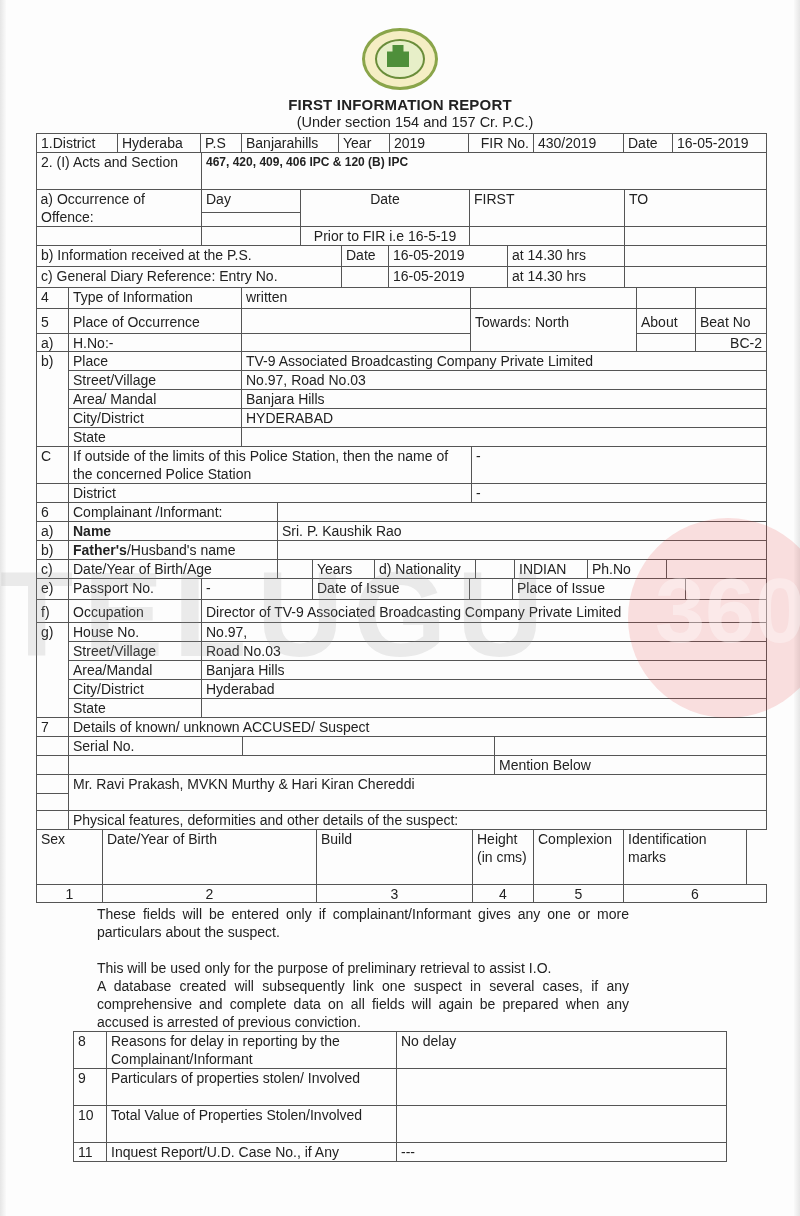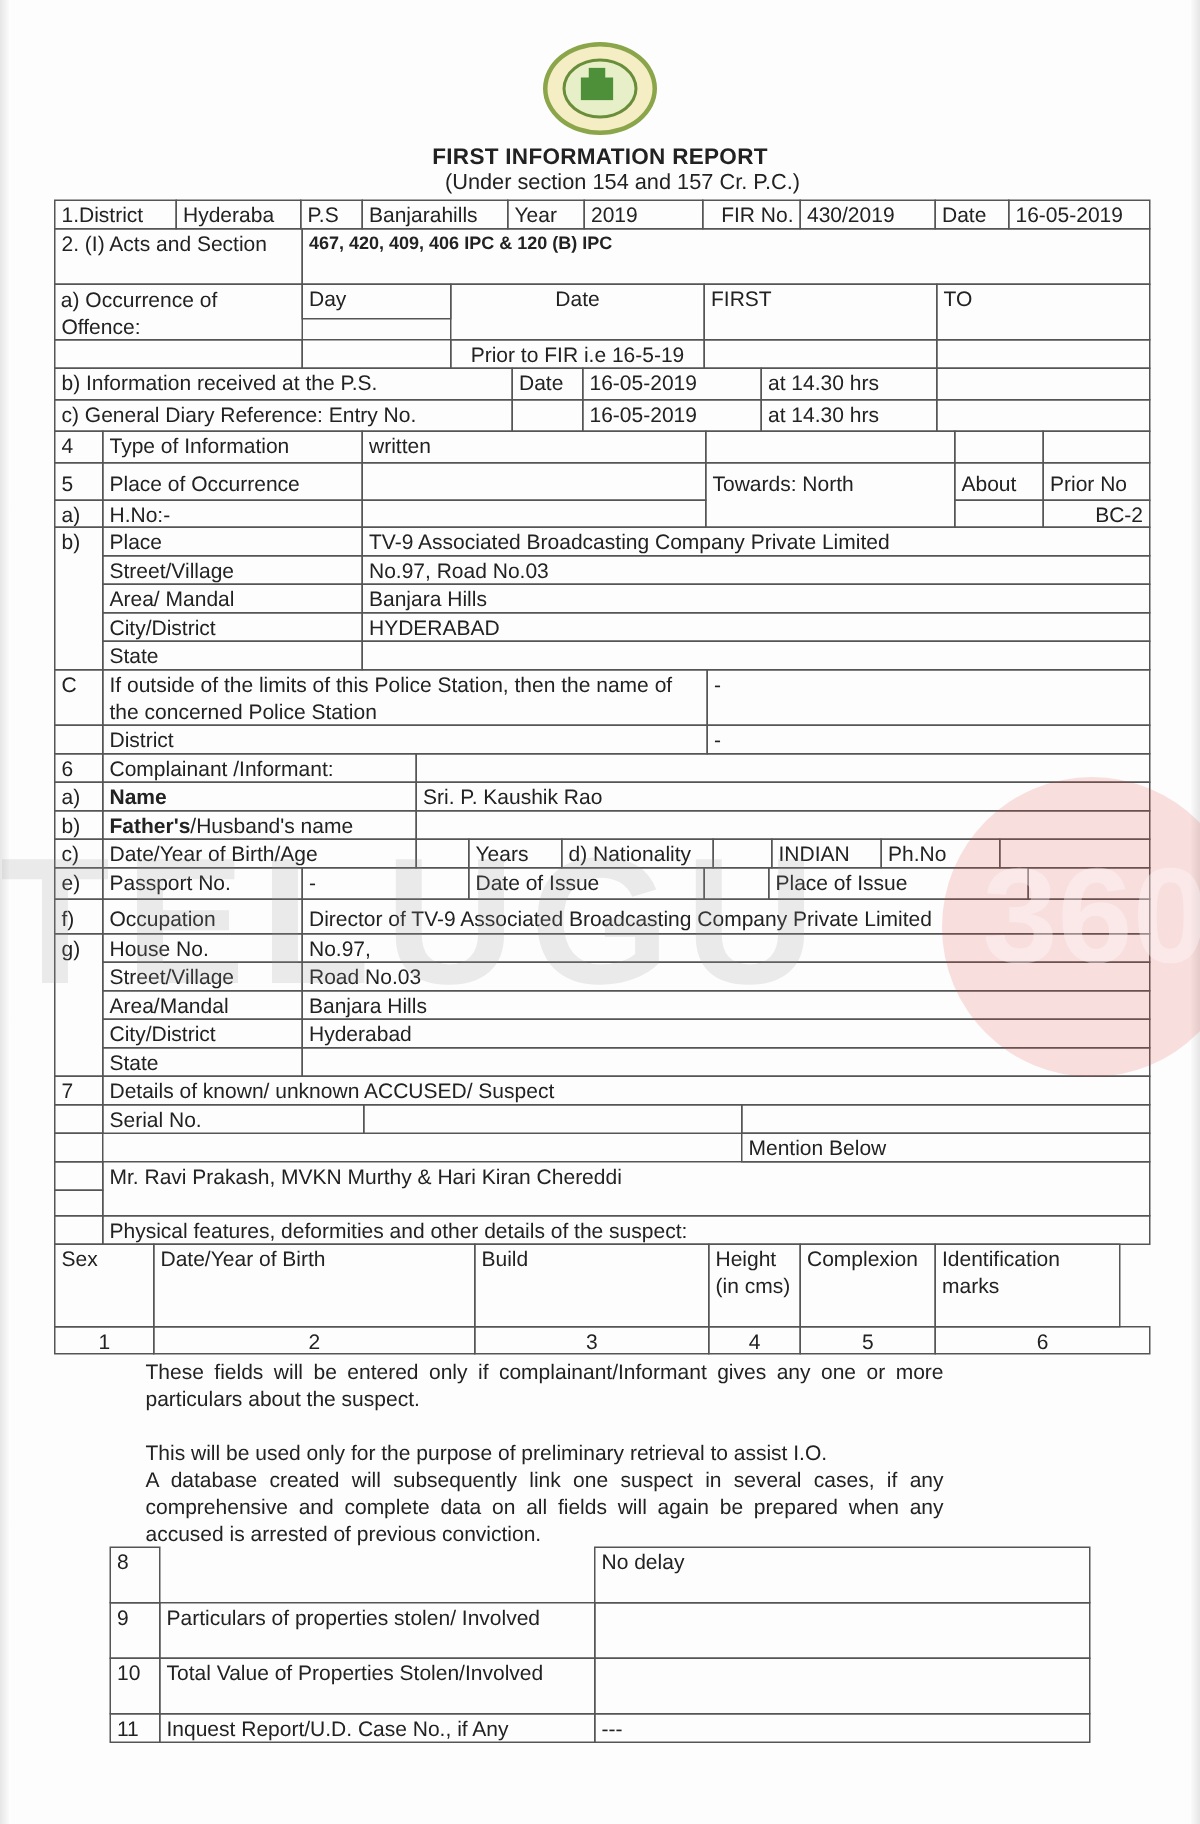--- a/index.html
+++ b/index.html
@@ -77,21 +77,21 @@
   <div class="cell" style="left:241px;top:287px;width:230px;height:22px">written</div>
   <div class="cell" style="left:470px;top:287px;width:167px;height:22px"></div>
   <div class="cell" style="left:636px;top:287px;width:60px;height:22px"></div>
   <div class="cell" style="left:695px;top:287px;width:72px;height:22px"></div>
 
   <div class="cell" style="left:36px;top:308px;width:33px;height:26px;line-height:26px">5</div>
   <div class="cell" style="left:68px;top:308px;width:174px;height:26px;line-height:26px">Place of Occurrence</div>
   <div class="cell" style="left:241px;top:308px;width:230px;height:26px"></div>
   <div class="cell" style="left:470px;top:308px;width:167px;height:44px;line-height:26px">Towards: North</div>
   <div class="cell" style="left:636px;top:308px;width:60px;height:26px;line-height:26px">About</div>
-  <div class="cell" style="left:695px;top:308px;width:72px;height:26px;line-height:26px">Prior No</div>
+  <div class="cell" style="left:695px;top:308px;width:72px;height:26px;line-height:26px">Beat No</div>
   <div class="cell" style="left:36px;top:333px;width:33px;height:19px">a)</div>
   <div class="cell" style="left:68px;top:333px;width:174px;height:19px">H.No:-</div>
   <div class="cell" style="left:241px;top:333px;width:230px;height:19px"></div>
   <div class="cell" style="left:636px;top:333px;width:60px;height:19px"></div>
   <div class="cell" style="left:695px;top:333px;width:72px;height:19px;text-align:right">BC-2</div>
 
   <div class="cell" style="left:36px;top:351px;width:33px;height:96px">b)</div>
   <div class="cell" style="left:68px;top:351px;width:174px;height:20px">Place</div>
   <div class="cell" style="left:241px;top:351px;width:526px;height:20px">TV-9 Associated Broadcasting Company Private Limited</div>
   <div class="cell" style="left:68px;top:370px;width:174px;height:20px">Street/Village</div>
@@ -181,20 +181,21 @@
   <div class="cell c" style="left:316px;top:884px;width:157px;height:19px">3</div>
   <div class="cell c" style="left:472px;top:884px;width:62px;height:19px">4</div>
   <div class="cell c" style="left:533px;top:884px;width:91px;height:19px">5</div>
   <div class="cell c" style="left:623px;top:884px;width:144px;height:19px">6</div>
 
   <div class="para" style="top:905px">These fields will be entered only if complainant/Informant gives any one or more particulars about the suspect.</div>
   <div class="para" style="top:959px">This will be used only for the purpose of preliminary retrieval to assist I.O.</div>
   <div class="para" style="top:977px"> A database created will subsequently link one suspect in several cases, if any comprehensive and complete data on all fields will again be prepared when any accused is arrested of previous conviction.</div>
 
   <div class="cell" style="left:73px;top:1031px;width:34px;height:38px">8</div>
+  <div class="cell wrap" style="left:106px;top:1031px;width:291px;height:38px">Reasons for delay in reporting by the Complainant/Informant</div>
   <div class="cell" style="left:396px;top:1031px;width:331px;height:38px">No delay</div>
   <div class="cell" style="left:73px;top:1068px;width:34px;height:38px">9</div>
   <div class="cell wrap" style="left:106px;top:1068px;width:291px;height:38px">Particulars of properties stolen/ Involved</div>
   <div class="cell" style="left:396px;top:1068px;width:331px;height:38px"></div>
   <div class="cell" style="left:73px;top:1105px;width:34px;height:38px">10</div>
   <div class="cell wrap" style="left:106px;top:1105px;width:291px;height:38px">Total Value of Properties Stolen/Involved</div>
   <div class="cell" style="left:396px;top:1105px;width:331px;height:38px"></div>
   <div class="cell" style="left:73px;top:1142px;width:34px;height:20px">11</div>
   <div class="cell" style="left:106px;top:1142px;width:291px;height:20px">Inquest Report/U.D. Case No., if Any</div>
   <div class="cell" style="left:396px;top:1142px;width:331px;height:20px">---</div>

